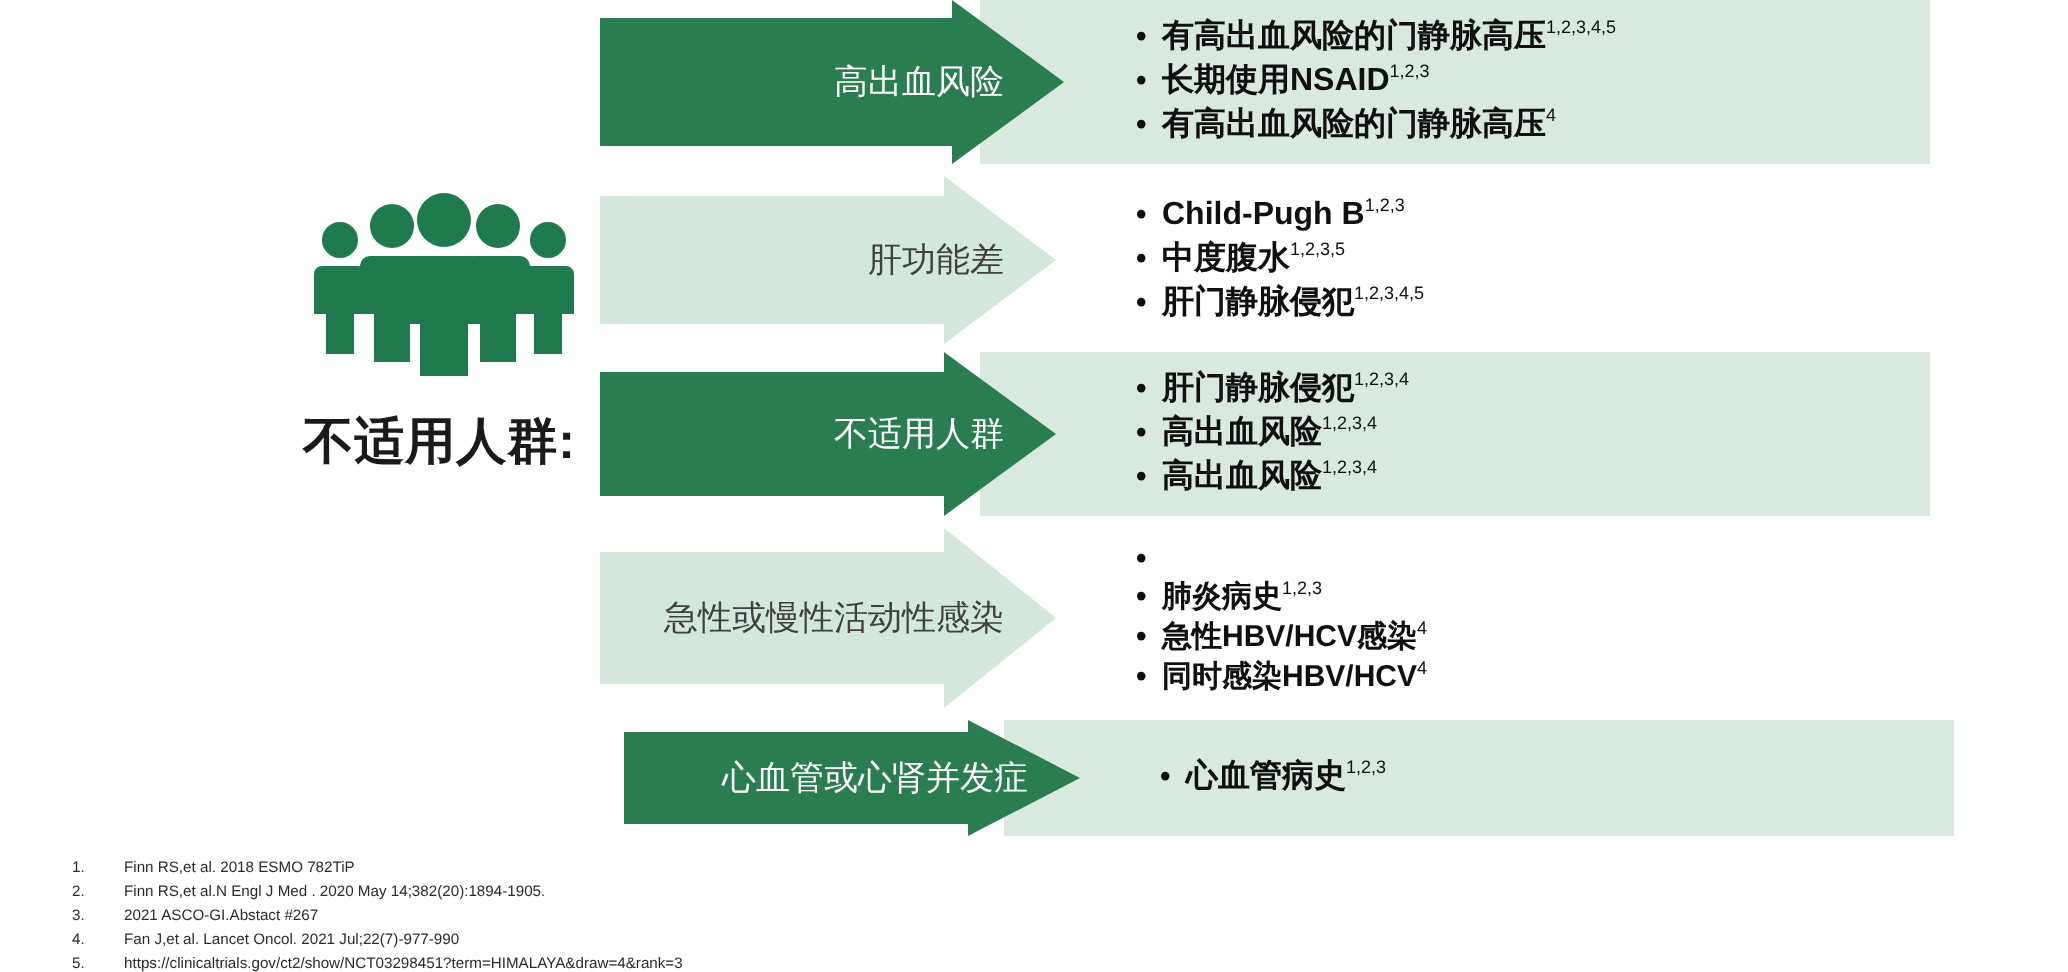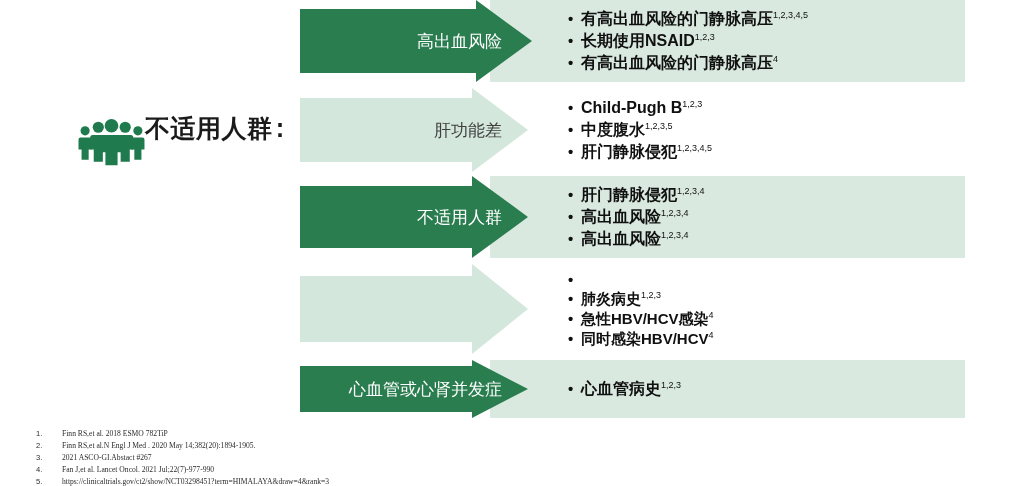--- a/index.html
+++ b/index.html
@@ -8,21 +8,21 @@
     background:#ffffff;
     font-family:"Liberation Sans","DejaVu Sans",sans-serif;
     position:relative;overflow:hidden;
     -webkit-font-smoothing:antialiased;
   }
   .slide{position:absolute;inset:0;}
 
   
   .left-block{
     position:absolute;left:78px;top:96px;width:210px;
-    display:flex;flex-direction:row;align-items:flex-start;font-family:Liberation Mono, monospace;
+    display:flex;flex-direction:column;align-items:flex-end;
   }
   .people-icon{width:132px;height:92px;display:block;}
   .left-title{
     margin-top:16px;
     font-size:25px;font-weight:bold;color:#1a1a1a;
     letter-spacing:.5px;white-space:nowrap;
   }
 
   
   .row{position:absolute;left:300px;}
@@ -62,21 +62,21 @@
   .btext{display:inline-block;}
   sup{font-size:9px;font-weight:normal;vertical-align:super;line-height:0;}
 
   
   .footnotes{
     position:absolute;left:36px;top:428px;width:600px;
     font-size:7.6px;color:#2b2b2b;line-height:1.58;
   }
   .fn{display:flex;}
   .fn-num{width:26px;flex:0 0 26px;}
-  .fn-txt{flex:1;white-space:nowrap;font-family:Liberation Serif, serif;}
+  .fn-txt{flex:1;white-space:nowrap;}
 </style>
 </head>
 <body>
 
 <div class="slide">
 
   <div class="left-block">
     <svg class="people-icon" viewBox="0 0 132 92">
 
       <circle cx="14" cy="24" r="9" fill="#1f7a4d"></circle>
@@ -168,41 +168,42 @@
       </div>
     </div>
   </div>
 
   <div class="row" style="top:262px;width:665px;height:94px;">
     <div class="panel white"></div>
     <div class="arrow">
       <svg width="228" height="94" viewBox="0 0 228 94">
         <polygon points="0,14 172,14 172,2 228,47 172,92 172,80 0,80" fill="#d4e7dc"></polygon>
       </svg>
+      <div class="arrow-label on-light">急性或慢性活动性感染</div>
     </div>
     <div class="bullets">
       <div class="bullet small">
         <span class="dot">•</span>
       </div>
       <div class="bullet small">
         <span class="dot">•</span>
         <span class="btext"><span>肺炎病史</span><sup>1,2,3</sup></span>
       </div>
       <div class="bullet small">
         <span class="dot">•</span>
         <span class="btext"><span>急性HBV/HCV感染</span><sup>4</sup></span>
       </div>
       <div class="bullet small">
         <span class="dot">•</span>
         <span class="btext"><span>同时感染HBV/HCV</span><sup>4</sup></span>
       </div>
     </div>
   </div>
 
-  <div class="row" style="top:360px;width:665px;height:58px;">
+  <div class="row" style="top:360px;width:665px;height:58px;margin-left:12px;">
     <div class="panel green"></div>
     <div class="arrow">
       <svg width="228" height="58" viewBox="0 0 228 58">
         <polygon points="0,6 172,6 172,0 228,29 172,58 172,52 0,52" fill="#2a7d4f"></polygon>
       </svg>
       <div class="arrow-label on-dark">心血管或心肾并发症</div>
     </div>
     <div class="bullets">
       <div class="bullet">
         <span class="dot">•</span>

